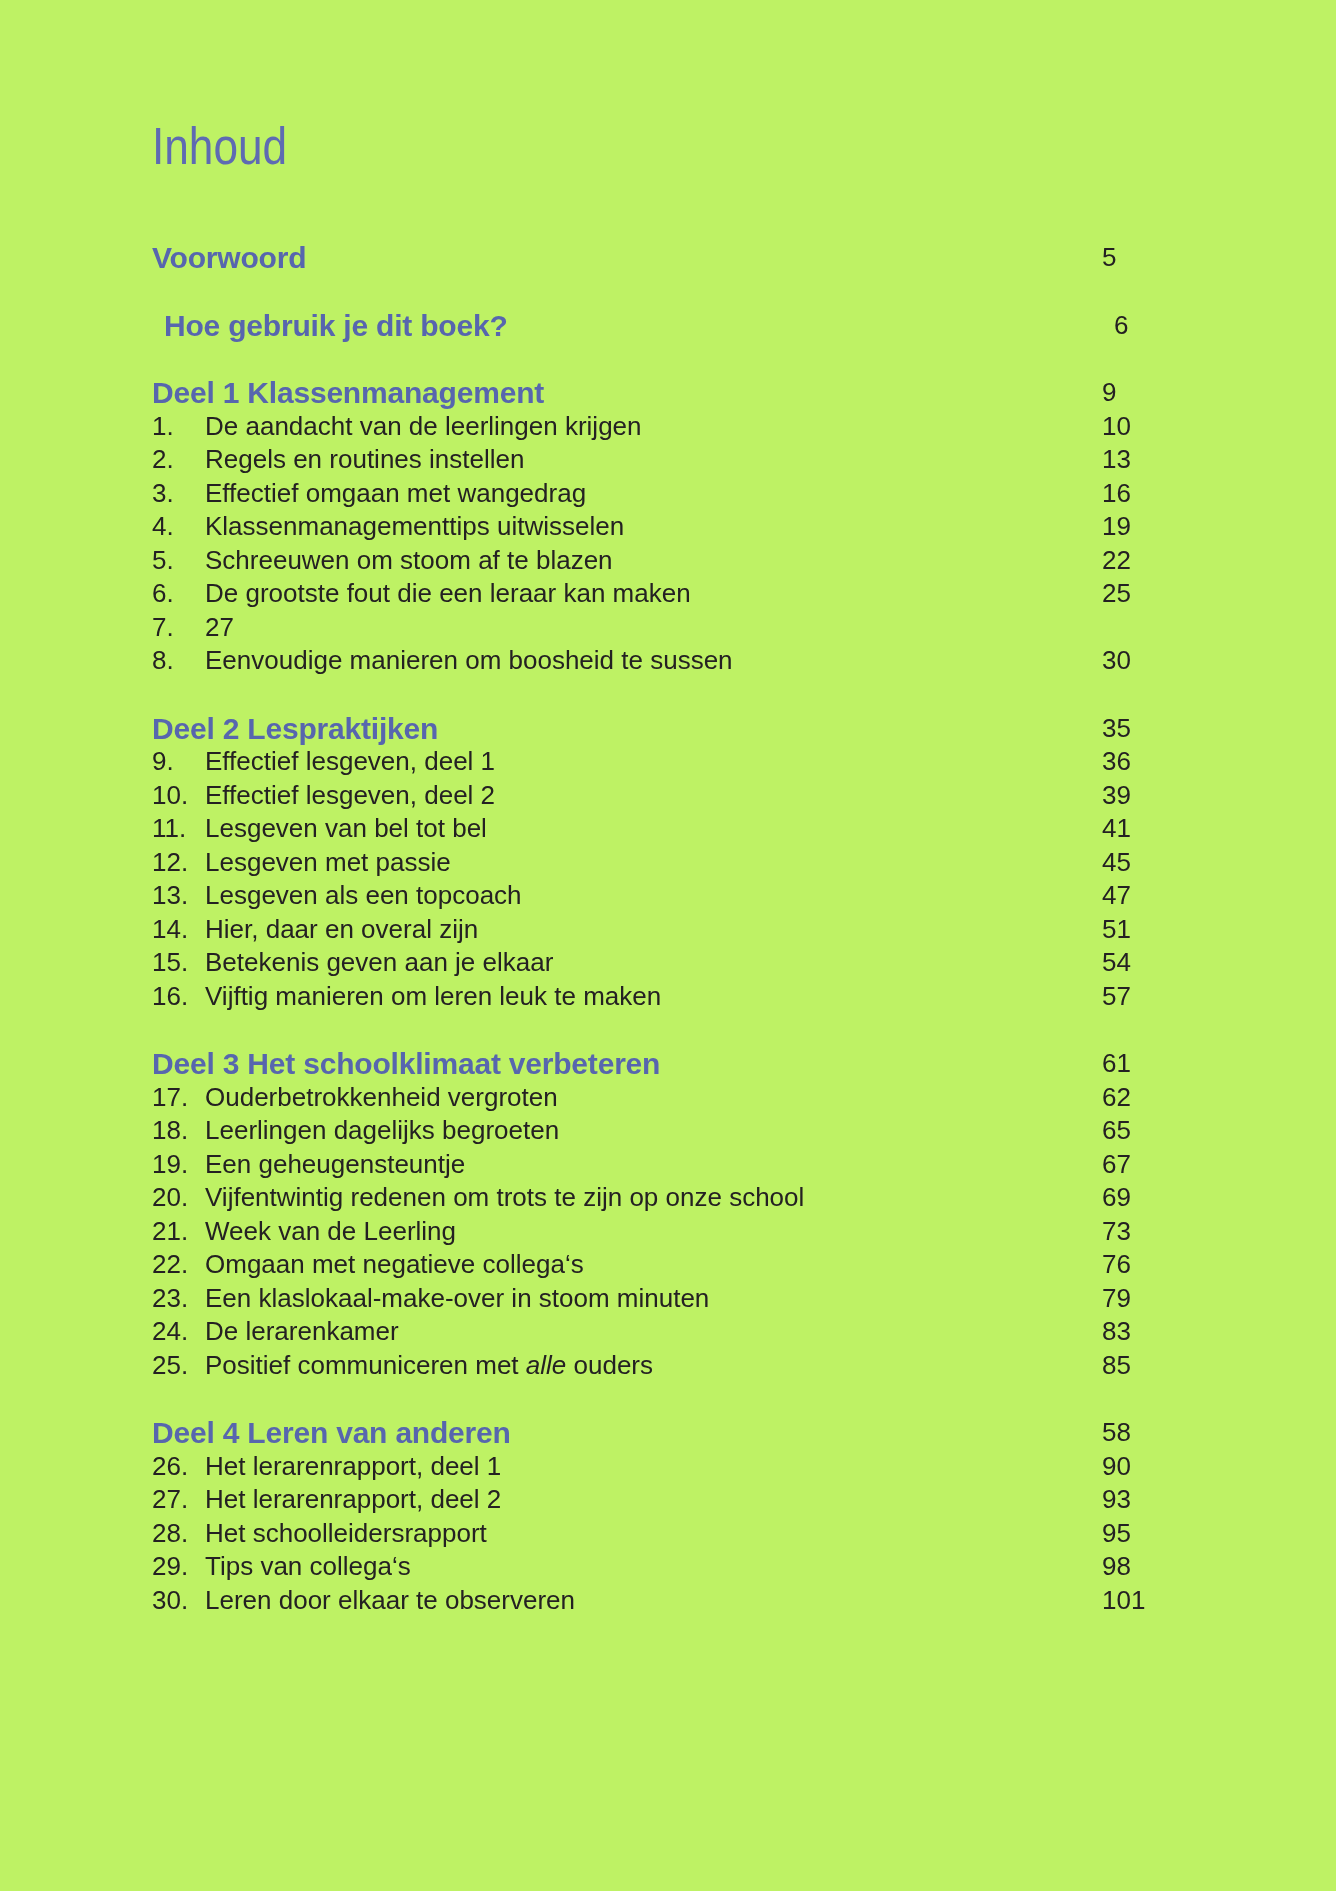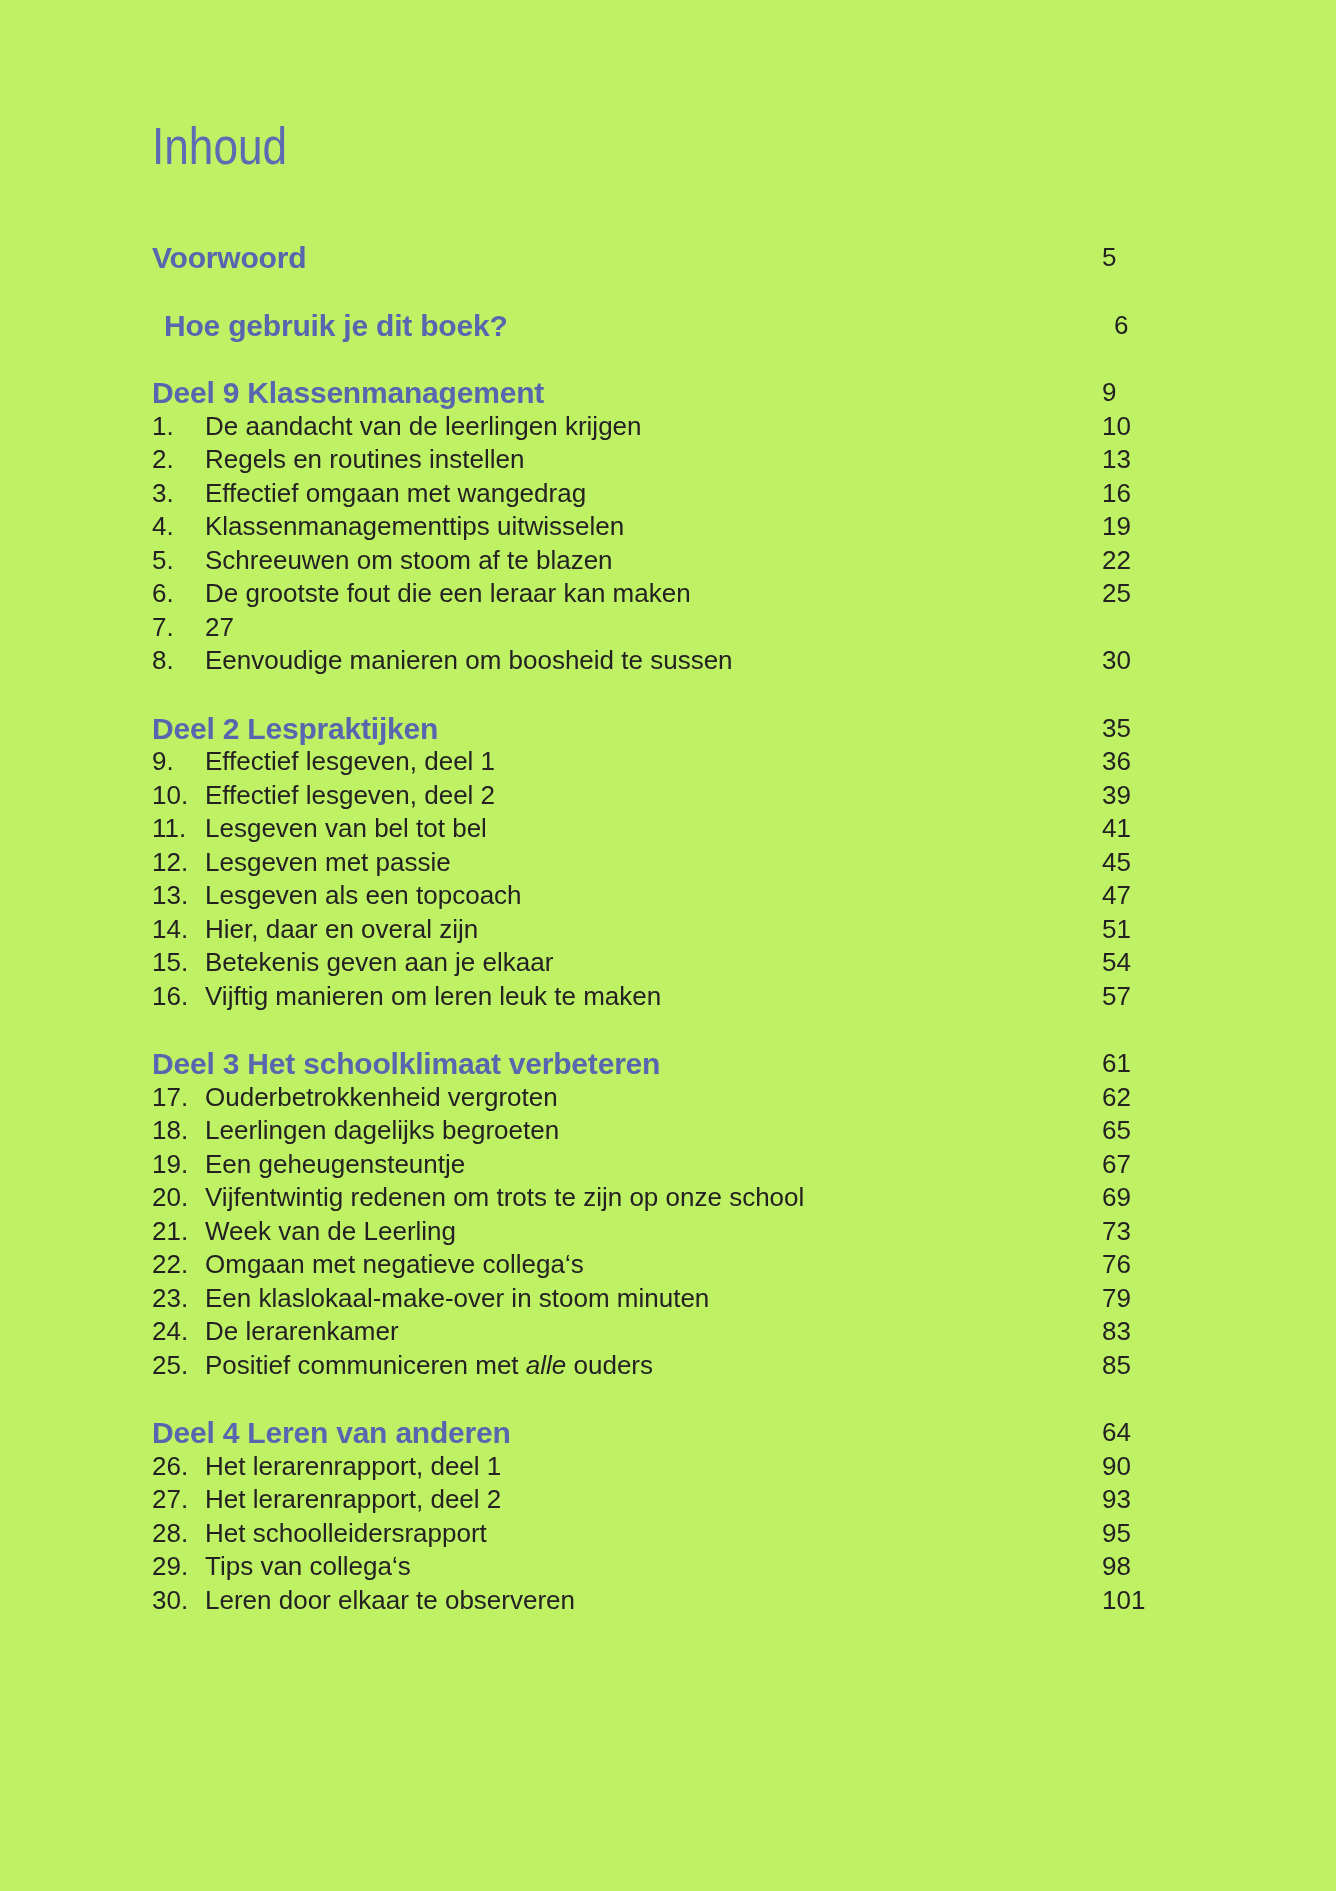--- a/index.html
+++ b/index.html
@@ -69,21 +69,21 @@
         <span class="heading-page">5</span>
       </div>
       <div class="row fm-row">
         <span class="fm-label">Hoe gebruik je dit boek?</span>
         <span class="heading-page">6</span>
       </div>
     </div>
   <div id="sections">
       <div class="section">
         <div class="row heading-row">
-          <span class="section-heading">Deel 9 Klassenmanagement</span>
+          <span class="section-heading">Deel 1 Klassenmanagement</span>
           <span class="heading-page">9</span>
         </div>
         <div class="row item-row">
           <span class="entry-num">1.</span>
           <span class="entry-title"><span>De aandacht van de leerlingen krijgen</span></span>
           <span class="entry-page">10</span>
         </div>
         <div class="row item-row">
           <span class="entry-num">2.</span>
           <span class="entry-title"><span>Regels en routines instellen</span></span>
@@ -212,21 +212,21 @@
         </div>
         <div class="row item-row">
           <span class="entry-num">25.</span>
           <span class="entry-title"><span>Positief communiceren met </span><i>alle</i><span> ouders</span></span>
           <span class="entry-page">85</span>
         </div>
       </div>
       <div class="section">
         <div class="row heading-row">
           <span class="section-heading">Deel 4 Leren van anderen</span>
-          <span class="heading-page">64</span>
+          <span class="heading-page">58</span>
         </div>
         <div class="row item-row">
           <span class="entry-num">26.</span>
           <span class="entry-title"><span>Het lerarenrapport, deel 1</span></span>
           <span class="entry-page">90</span>
         </div>
         <div class="row item-row">
           <span class="entry-num">27.</span>
           <span class="entry-title"><span>Het lerarenrapport, deel 2</span></span>
           <span class="entry-page">93</span>

